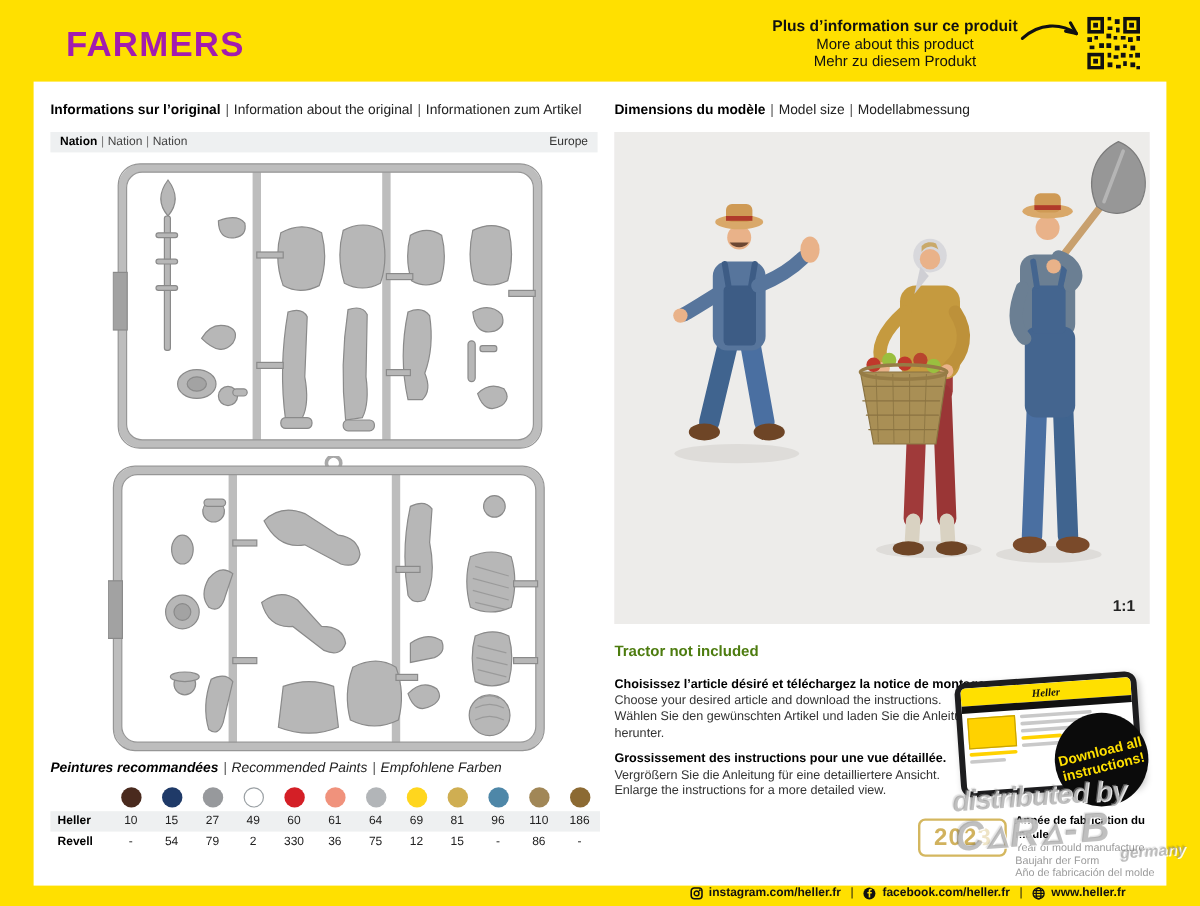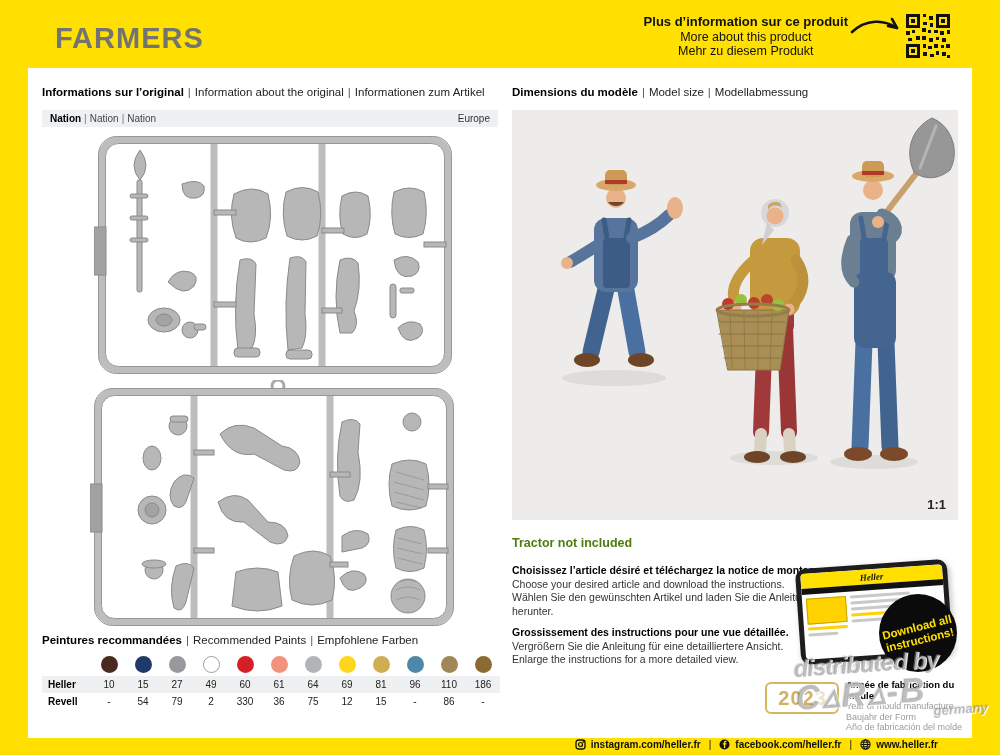--- a/index.html
+++ b/index.html
@@ -1,20 +1,20 @@
 <!DOCTYPE html>
 <html><head>
 <meta charset="utf-8">
 <style>
   * { margin:0; padding:0; box-sizing:border-box; }
   body { font-family:"Liberation Sans", sans-serif; }
   .page { position:relative; width:1000px; height:755px; background:#ffe000; overflow:hidden; }
 
   
-  .brand-title { position:absolute; left:55px; top:22px; font-size:29px; font-weight:800; letter-spacing:1px; color:#737373; }
+  .brand-title { position:absolute; left:55px; top:22px; font-size:29px; font-weight:800; letter-spacing:1px; color:#a21caf; }
   .moreinfo { position:absolute; right:152px; top:15px; text-align:center; color:#111; line-height:14.5px; }
   .moreinfo .l1 { font-weight:800; font-size:13px; }
   .moreinfo .l2, .moreinfo .l3 { font-size:12.5px; font-weight:500; }
   .arrow-wrap { position:absolute; left:850px; top:15px; }
   .qr { position:absolute; left:906px; top:14px; width:44px; height:44px; }
 
   
   .card { position:absolute; left:28px; top:68px; width:944px; height:670px; background:#ffffff; }
 
   .sec-title { position:absolute; font-size:11.5px; color:#222; white-space:nowrap; }
@@ -23,21 +23,21 @@
 
   .nation-bar { position:absolute; left:14px; top:42px; width:456px; height:17px; background:#eef0f1;
                 display:flex; align-items:center; font-size:10px; color:#444; padding:0 8px; }
   .nation-bar .fr { font-weight:800; color:#000; }
   .nation-bar .sep { color:#777; padding:0 3px; }
   .nation-bar .val { margin-left:auto; color:#333; }
 
   .sprue { position:absolute; }
 
   
-  .paints-title { position:absolute; left:14px; top:566px; }
+  .paints-title { position:absolute; left:14px; top:566px;font-style:italic; }
   .paint-grid { position:absolute; left:14px; top:584px; width:458px; }
   .prow { display:flex; align-items:center; }
   .prow .lbl { width:50px; font-size:10px; font-weight:800; color:#000; padding-left:6px; }
   .prow .cell { flex:1; text-align:center; font-size:10px; color:#222; }
   .swatch-row { height:24px; }
   .swatch-slot { flex:1; display:flex; justify-content:center; align-items:center; }
   .swatch-dot { width:17px; height:17px; border-radius:50%; }
   .swatch-dot.white { border:1px solid #9aa0a4; }
   .heller-row { height:17px; background:#eef0f1; }
   .revell-row { height:17px; }

